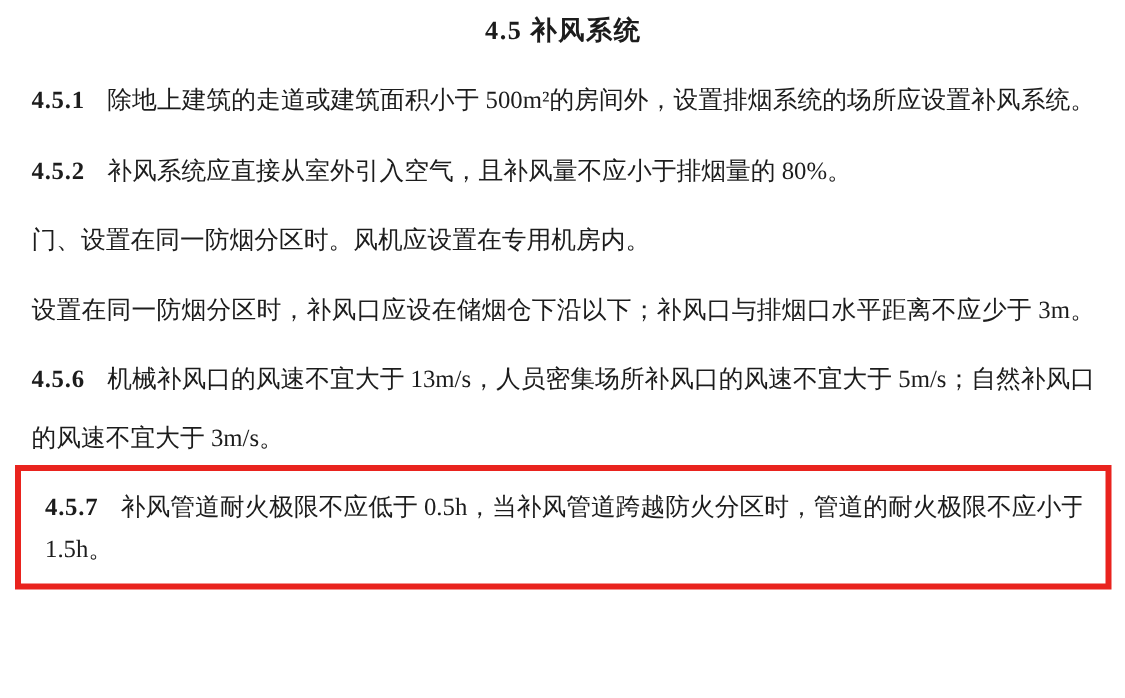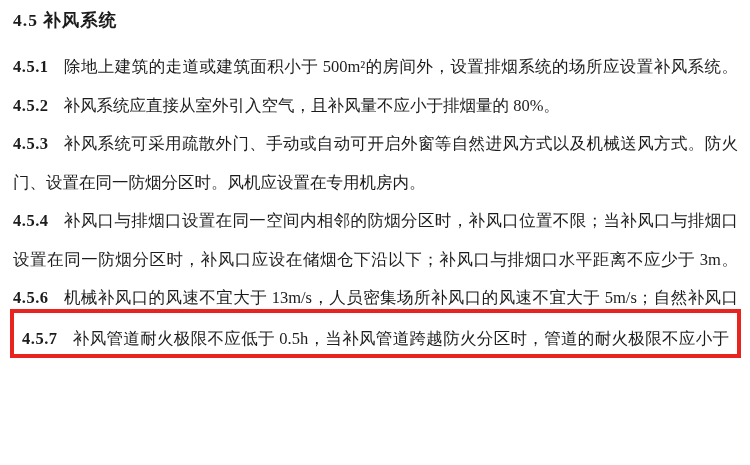--- a/index.html
+++ b/index.html
@@ -12,49 +12,50 @@
     width: 750px;
     height: 465px;
     box-sizing: border-box;
     padding: 6px 12px 0 13px;
     background: #ffffff;
     font-family: "Liberation Serif", "DejaVu Serif", serif;
     color: #1c1c1c;
     overflow: hidden;
   }
   .title {
+    text-align: center;
     font-weight: bold;
     font-size: 17.5px;
     height: 28px;
     line-height: 28px;
     margin-bottom: 14px;
     letter-spacing: 1px;
   }
-  .para { margin: 0; }
+  .para { margin: 8px; }
   .line {
     font-size: 16.5px;
     line-height: 38.5px;
     white-space: nowrap;
     overflow: hidden;
   }
   .line.fill {
     text-align: justify;
     text-align-last: justify;
     text-justify: distribute;
   }
   .num {
     font-weight: bold;
     letter-spacing: 0.5px;
     margin-right: 15px;
   }
   .highlight-box {
     border-style: solid;
     border-width: 4px;
     margin: -9px -3px 0 -3px;
-    padding: 12px 8px 1px 8px;
+    padding: 2px 8px 1px 8px;
   }
   .highlight-box .line {
     line-height: 28px;
   }
 </style>
 </head>
 <body>
 
 <div class="doc" style="color: rgb(28, 28, 28); background: rgb(255, 255, 255);">
 
@@ -64,34 +65,34 @@
 
     <div class="para">
       <div class="line fill"><span class="num">4.5.1</span><span>除地上建筑的走道或建筑面积小于 500m²的房间外，设置排烟系统的场所应设置补风系统。</span></div>
     </div>
 
     <div class="para">
       <div class="line"><span class="num">4.5.2</span><span>补风系统应直接从室外引入空气，且补风量不应小于排烟量的 80%。</span></div>
     </div>
 
     <div class="para">
-      <div class="line fill"><span class="num">4.5.3</span><span>补风系统可采用疏散外门、手动或自动可开启外窗等自然进风方式以及机械送风方式。防火</span></div>
       <div class="line"><span>门、设置在同一防烟分区时。风机应设置在专用机房内。</span></div>
     </div>
 
     <div class="para">
-      <div class="line fill"><span class="num">4.5.4</span><span>补风口与排烟口设置在同一空间内相邻的防烟分区时，补风口位置不限；当补风口与排烟口</span></div>
       <div class="line fill"><span>设置在同一防烟分区时，补风口应设在储烟仓下沿以下；补风口与排烟口水平距离不应少于 3m。</span></div>
     </div>
 
 
     <div class="para">
       <div class="line fill"><span class="num">4.5.6</span><span>机械补风口的风速不宜大于 13m/s，人员密集场所补风口的风速不宜大于 5m/s；自然补风口</span></div>
+      <div class="line"><span>的风速不宜大于 3m/s。</span></div>
     </div>
 
     <div class="highlight-box" style="border-color: rgb(233, 35, 30);">
       <div class="para">
         <div class="line fill"><span class="num">4.5.7</span><span>补风管道耐火极限不应低于 0.5h，当补风管道跨越防火分区时，管道的耐火极限不应小于</span></div>
+        <div class="line"><span>1.5h。</span></div>
       </div>
     </div>
 
   </div>
 </div>
 
 </body></html>

